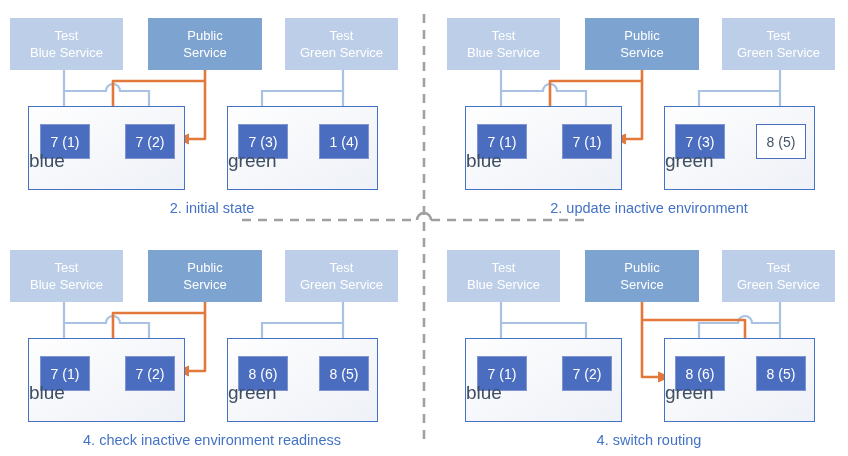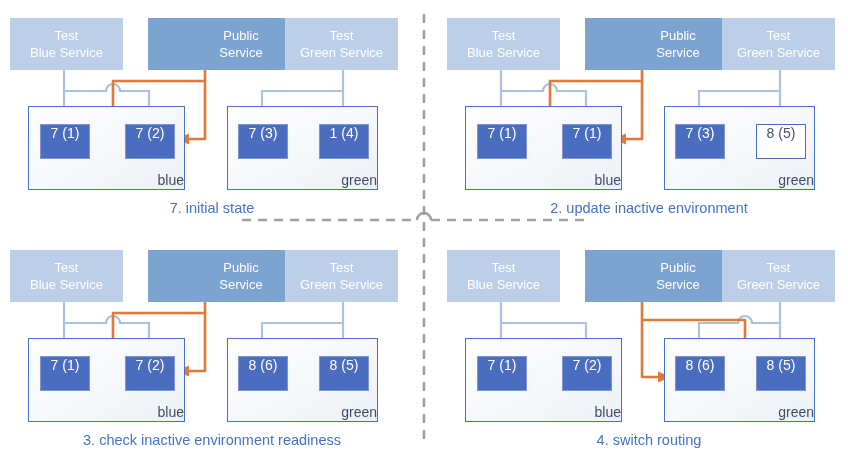--- a/index.html
+++ b/index.html
@@ -7,41 +7,41 @@
     position:relative;width:848px;height:456px;overflow:hidden;
     font-family:"Liberation Sans",sans-serif;background:#fff;
   }
   .panel{position:absolute;width:424px;height:228px;margin-top:8px;}
   .svc{
     position:absolute;top:10px;height:52px;width:113px;
     display:flex;flex-direction:column;justify-content:center;align-items:center;
     text-align:center;font-size:13px;line-height:17px;color:var(--service-text);
   }
   .svc.light{background:var(--test-fill);}
-  .svc.dark{background:var(--public-fill);padding-left:36px;}
+  .svc.dark{background:var(--public-fill);}
   .conn{position:absolute;left:0;top:0;width:424px;height:228px;pointer-events:none;}
   .lb{stroke:var(--test-conn);stroke-width:2.2;fill:none;}
   .lbh{fill:var(--test-conn);}
   .or{stroke:var(--public-conn);stroke-width:2.6;fill:none;stroke-linejoin:round;}
   .orh{fill:var(--public-conn);}
   .env{
     position:absolute;top:98px;height:84px;
     border:1.6px solid var(--env-border);box-sizing:border-box;
     background:linear-gradient(150deg,#fefefe 0%,#eef1f7 100%);
   }
   .pod{
     position:absolute;top:17px;width:50px;height:35px;box-sizing:border-box;
-    display:flex;align-items:flex-start;justify-content:center;
+    display:flex;align-items:center;justify-content:center;
     font-size:14px;
   }
   .pod.active{background:var(--pod-fill);border:1px solid #8095cf;color:var(--pod-text);}
   .pod.inactive{background:var(--pod-inactive-fill);border:1.5px solid var(--pod-inactive-border);color:var(--pod-inactive-text);}
   .env-label{
-    position:absolute;left:0;right:0;bottom:1px;text-align:right;
-    font-size:14px;color:var(--env-label-text);
+    position:absolute;left:0;right:0;bottom:17px;text-align:left;
+    font-size:19px;color:var(--env-label-text);
   }
   .caption{
     position:absolute;top:192px;left:0;width:424px;text-align:center;
     font-size:14.5px;color:var(--caption-text);
   }
   .divider{position:absolute;left:0;top:0;width:848px;height:456px;pointer-events:none;}
   .dv{stroke:var(--divider);stroke-width:2.6;stroke-dasharray:9 7;fill:none;}
   .dva{stroke:var(--divider);stroke-width:2.6;fill:none;}
 </style>
 </head>
@@ -86,21 +86,21 @@
     </div>
     <div class="env" style="left:227px;width:151px">
       <div class="pod active" style="left:10px">
         <span>7 (3)</span>
       </div>
       <div class="pod active" style="left:91px">
         <span>1 (4)</span>
       </div>
       <div class="env-label">green</div>
     </div>
-    <div class="caption">7. initial state</div>
+    <div class="caption">2. initial state</div>
   </section>
 
   <section class="panel" style="left:437px;top:0">
     <div class="svc light" style="left:10px">
       <span>Test</span>
       <span>Blue Service</span>
     </div>
     <div class="svc dark" style="left:148px;width:114px">
       <span>Public</span>
       <span>Service</span>
@@ -180,21 +180,21 @@
     </div>
     <div class="env" style="left:227px;width:151px">
       <div class="pod active" style="left:10px">
         <span>8 (6)</span>
       </div>
       <div class="pod active" style="left:91px">
         <span>8 (5)</span>
       </div>
       <div class="env-label">green</div>
     </div>
-    <div class="caption">3. check inactive environment readiness</div>
+    <div class="caption">4. check inactive environment readiness</div>
   </section>
 
   <section class="panel" style="left:437px;top:232px">
     <div class="svc light" style="left:10px">
       <span>Test</span>
       <span>Blue Service</span>
     </div>
     <div class="svc dark" style="left:148px;width:114px">
       <span>Public</span>
       <span>Service</span>

